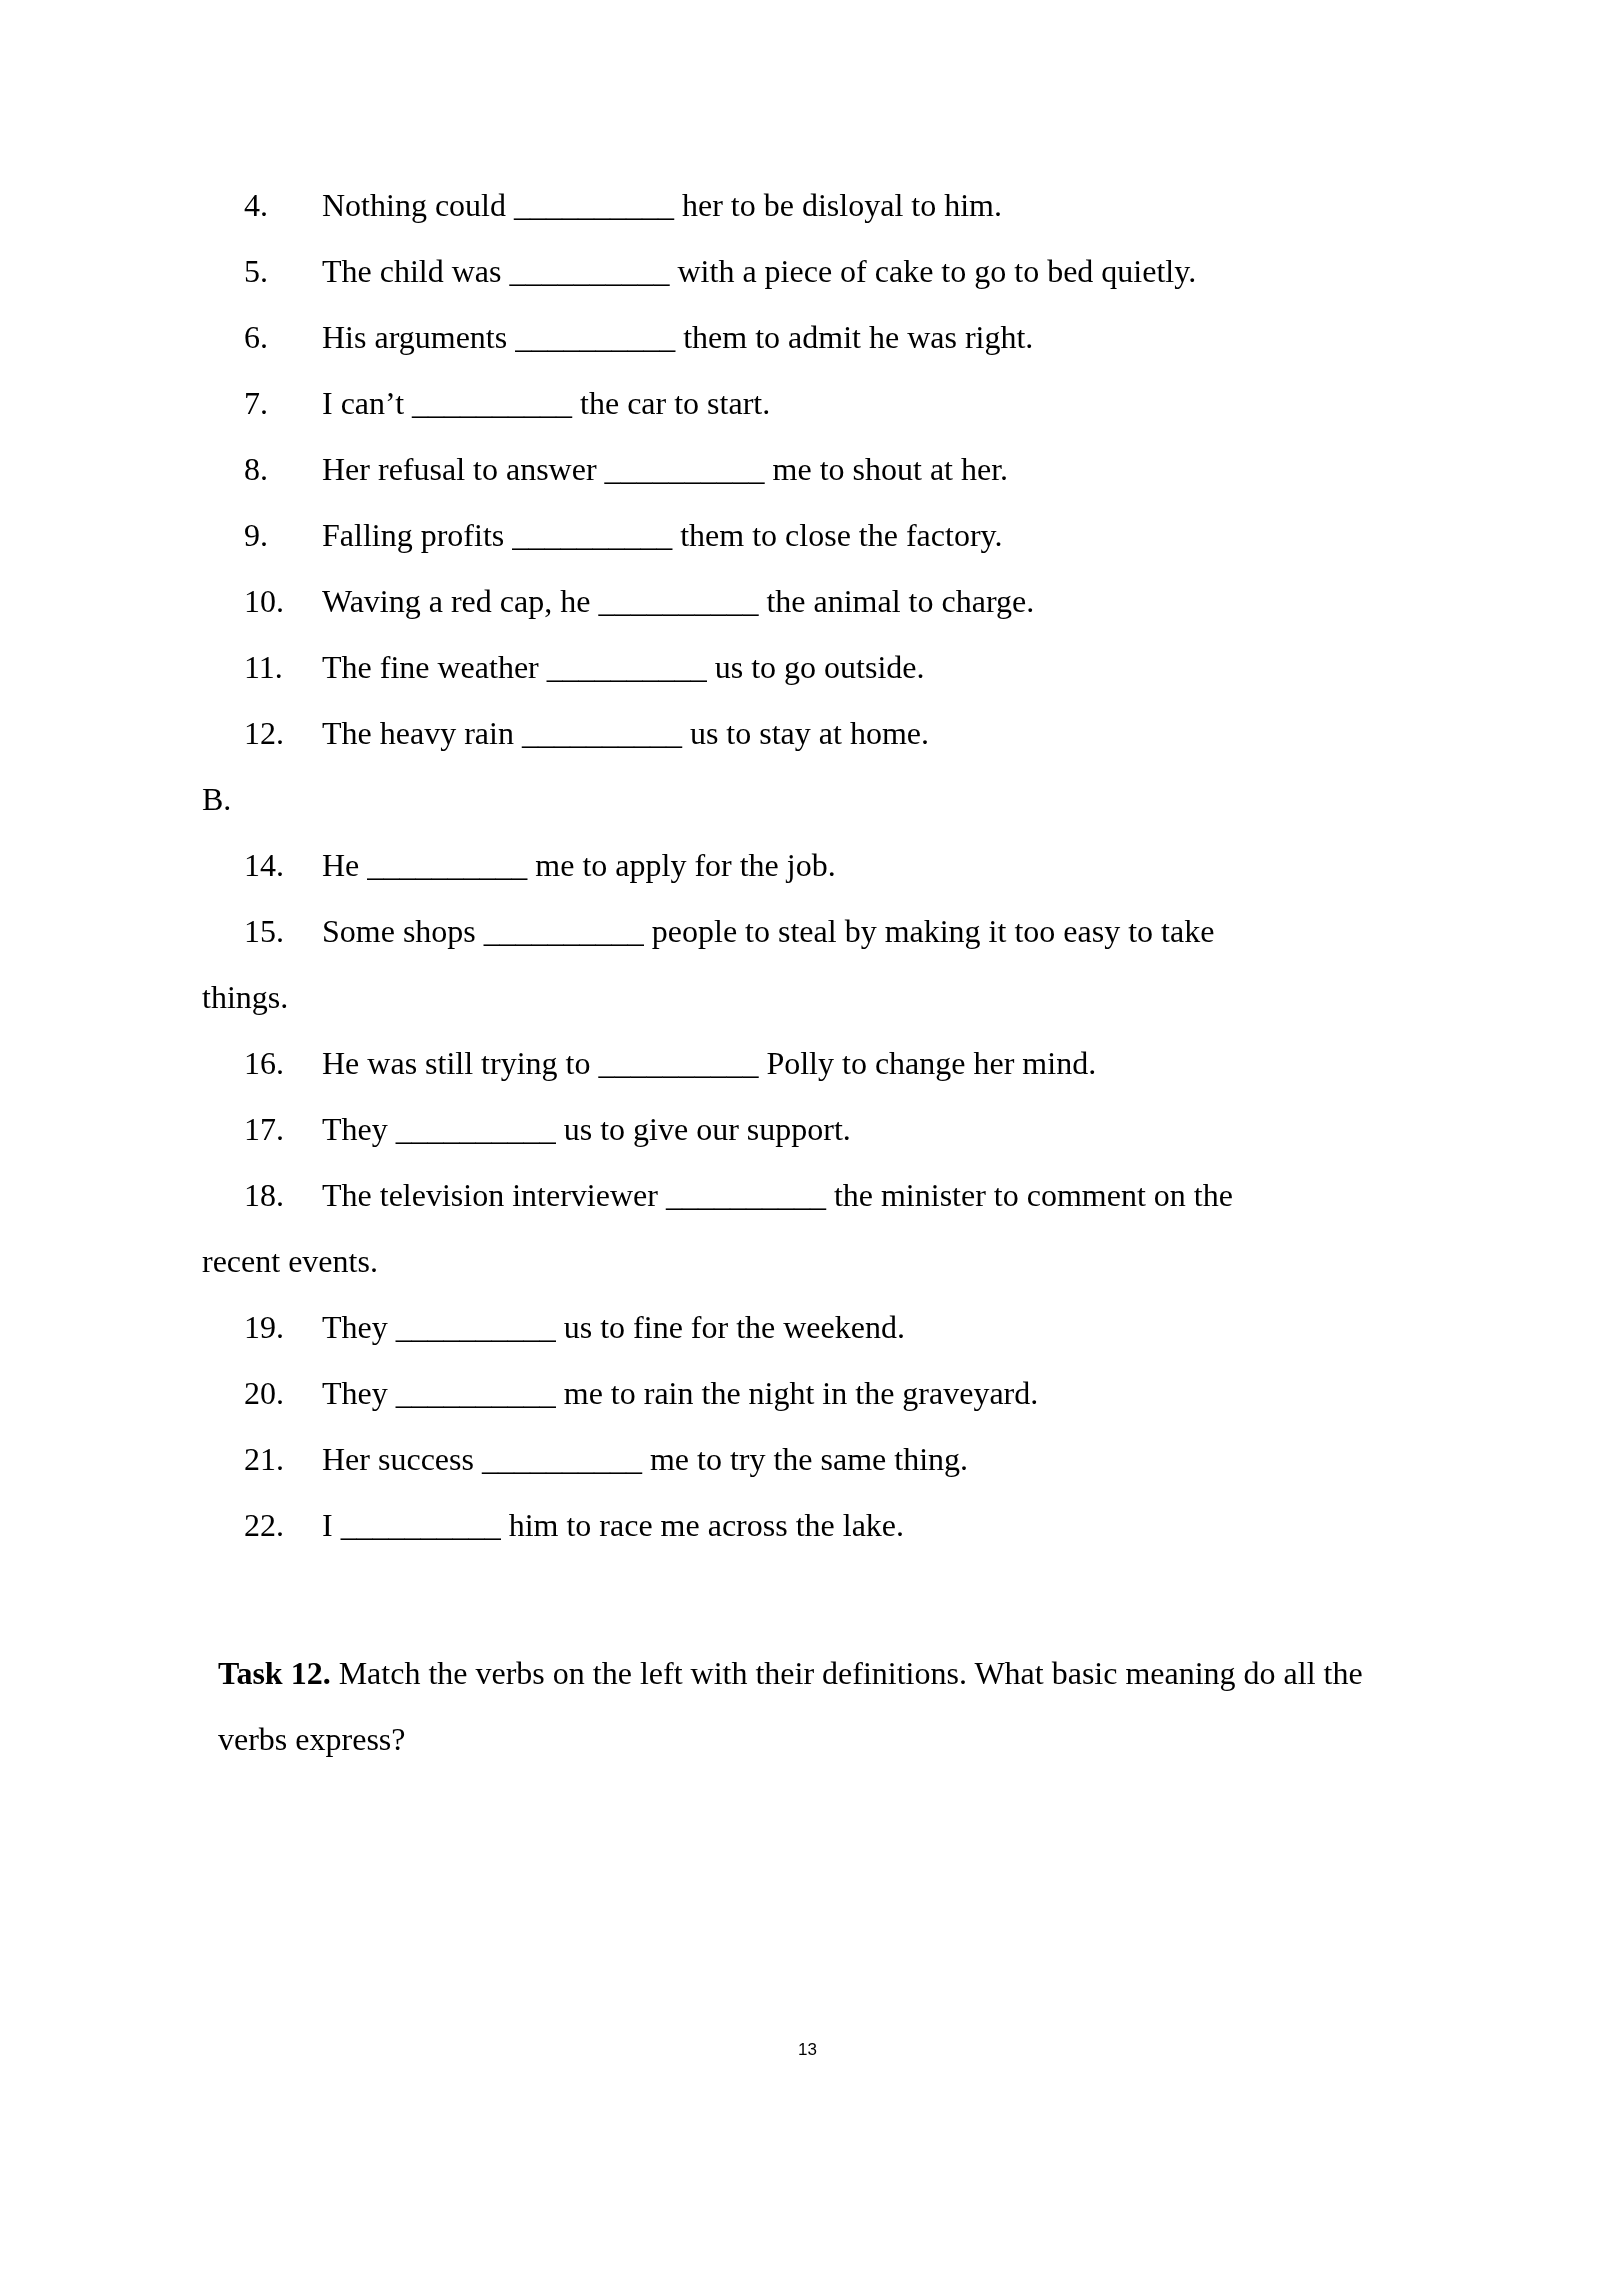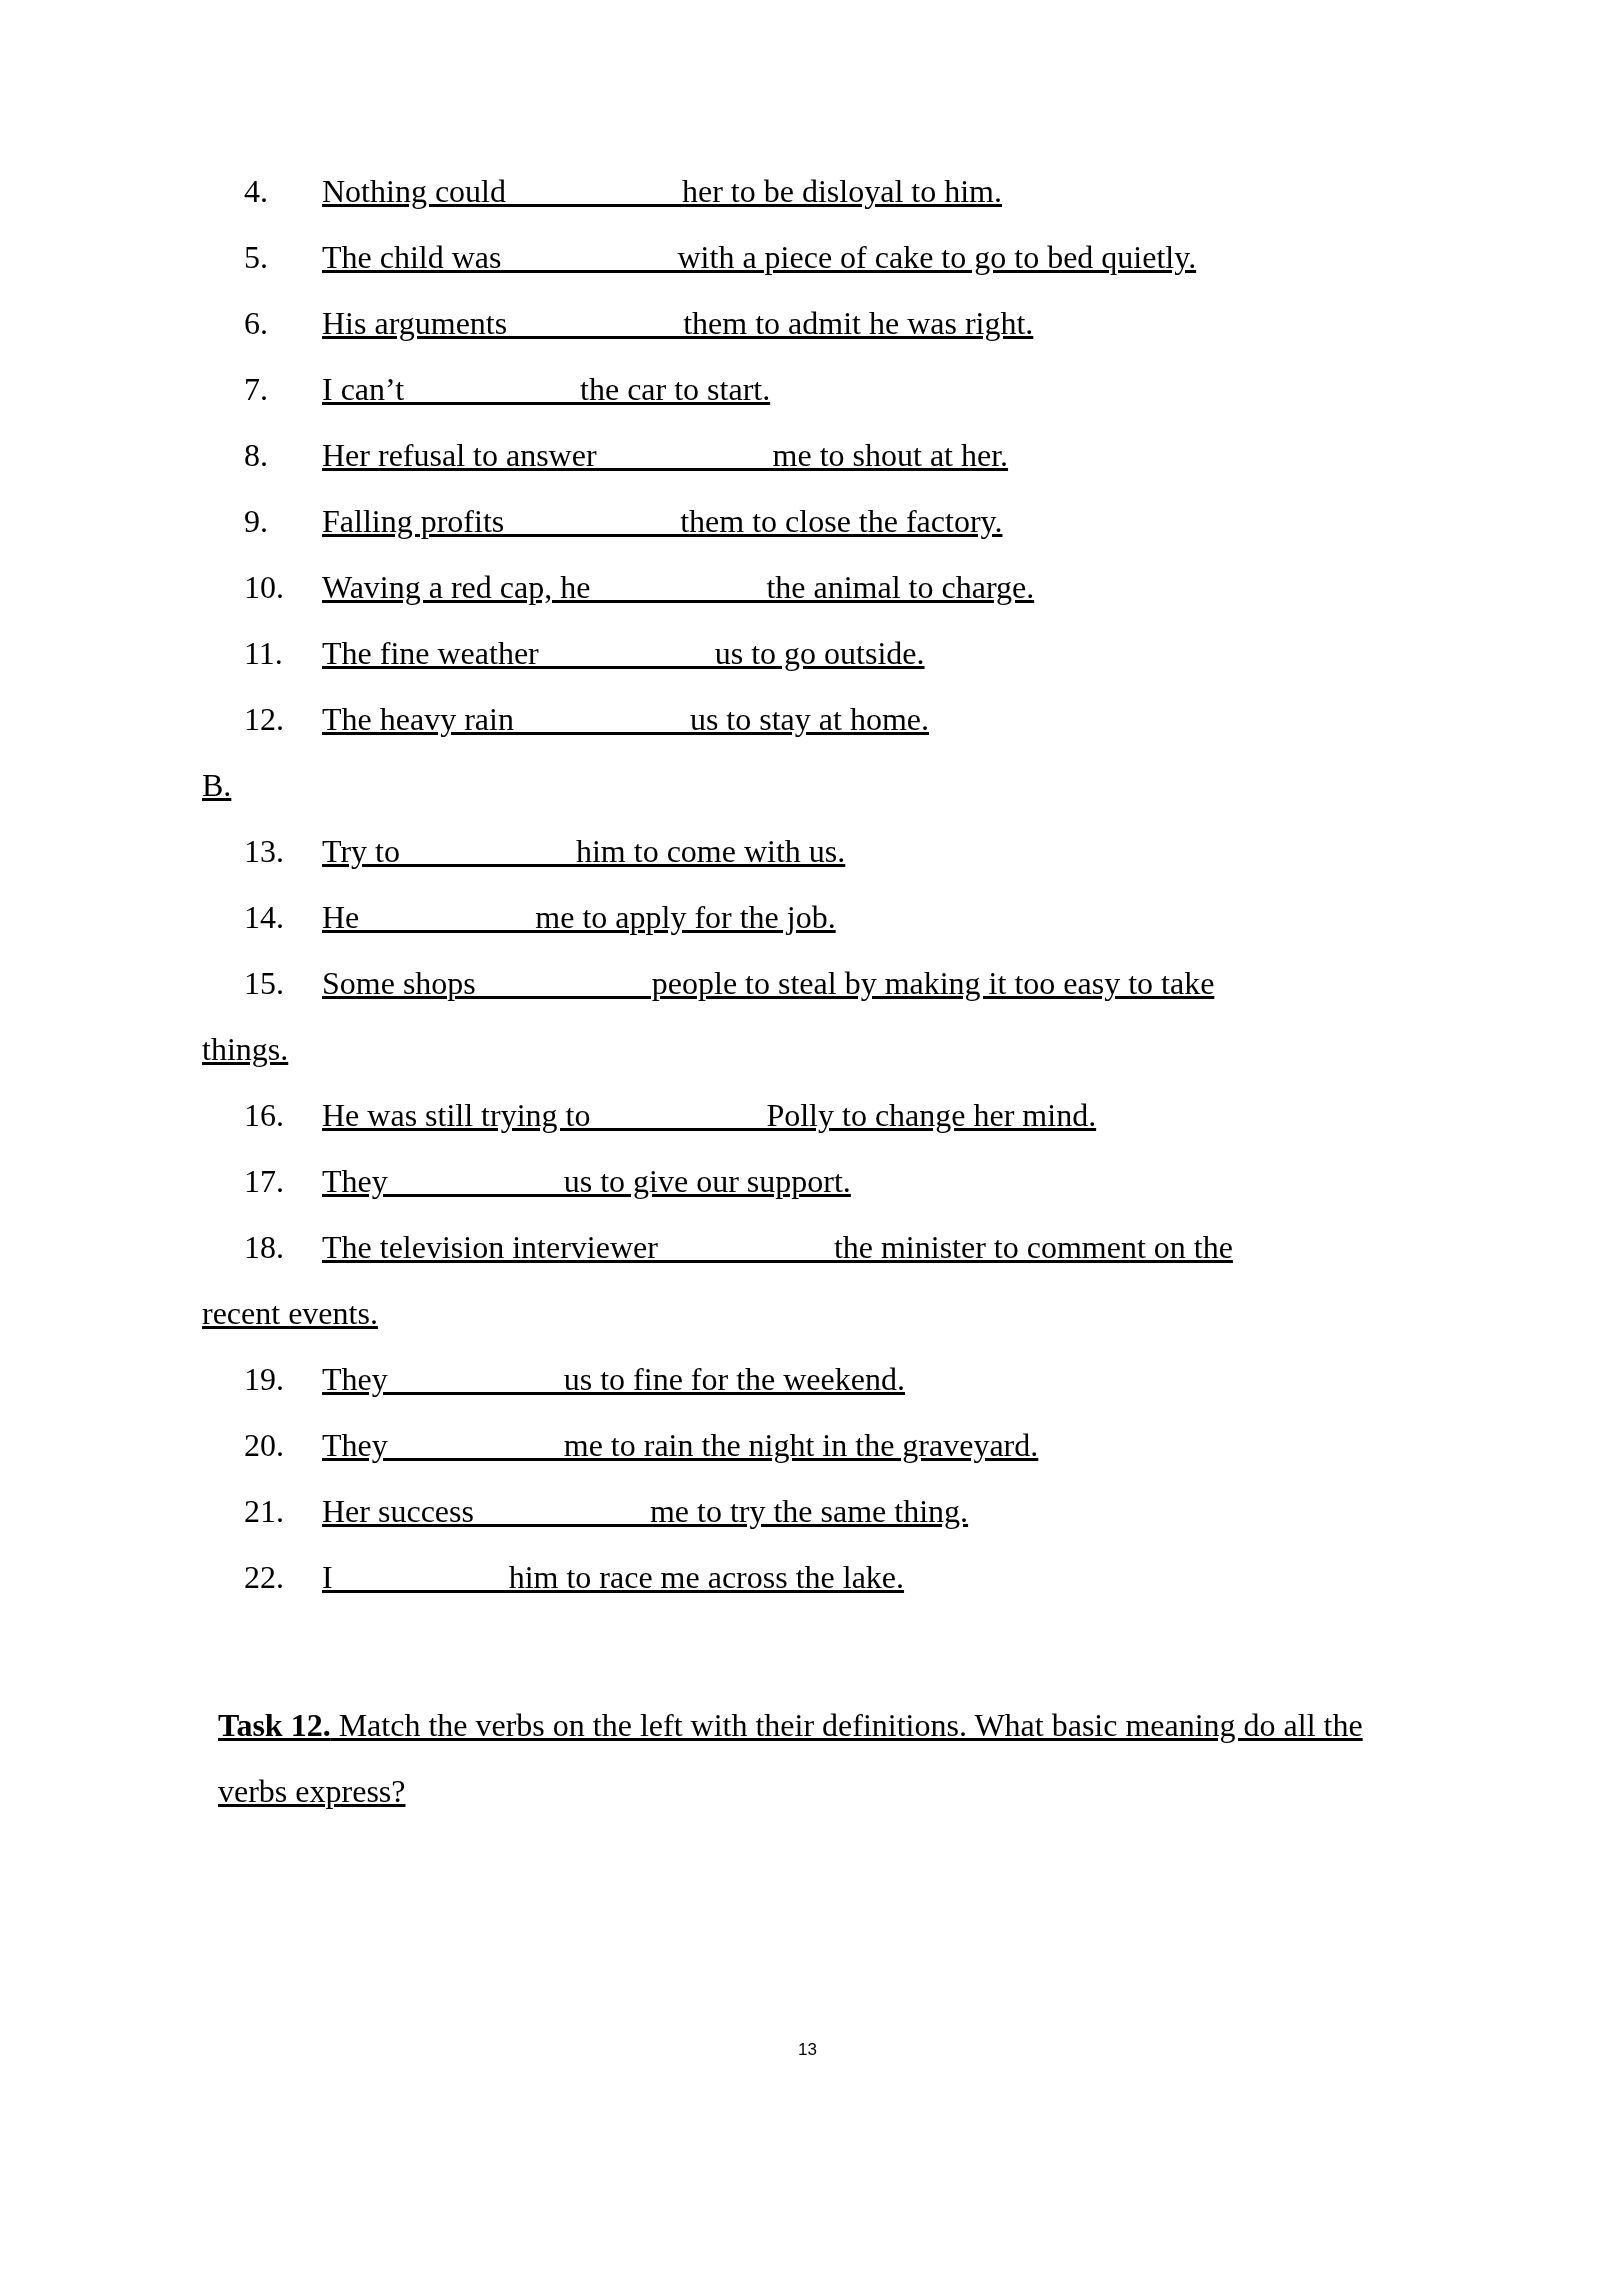--- a/index.html
+++ b/index.html
@@ -14,23 +14,22 @@
     background: #ffffff;
     color: #000000;
     font-family: "Liberation Serif", "DejaVu Serif", serif;
     font-size: 32px;
     line-height: 66px;
     overflow: hidden;
   }
   .content {
     position: absolute;
     left: 202px;
-    top: 158px;
+    top: 172px;
     width: 1211px;
-    text-decoration: underline;
   }
   .item {
     padding-left: 42px;
     white-space: nowrap;
   }
   .num {
     display: inline-block;
     width: 78px;
   }
   .margin-line {
@@ -70,21 +69,20 @@
     <div class="item"><span class="num">6.</span><span class="txt">His arguments __________ them to admit he was right.</span></div>
     <div class="item"><span class="num">7.</span><span class="txt">I can’t __________ the car to start.</span></div>
     <div class="item"><span class="num">8.</span><span class="txt">Her refusal to answer __________ me to shout at her.</span></div>
     <div class="item"><span class="num">9.</span><span class="txt">Falling profits __________ them to close the factory.</span></div>
     <div class="item"><span class="num">10.</span><span class="txt">Waving a red cap, he __________ the animal to charge.</span></div>
     <div class="item"><span class="num">11.</span><span class="txt">The fine weather __________ us to go outside.</span></div>
     <div class="item"><span class="num">12.</span><span class="txt">The heavy rain __________ us to stay at home.</span></div>
 
     <div class="margin-line">B.</div>
 
-    <div class="item"><span class="num">13.</span><span class="txt">Try to __________ him to come with us.</span></div>
     <div class="item"><span class="num">14.</span><span class="txt">He __________ me to apply for the job.</span></div>
     <div class="item"><span class="num">15.</span><span class="txt">Some shops __________ people to steal by making it too easy to take</span></div>
     <div class="cont">things.</div>
     <div class="item"><span class="num">16.</span><span class="txt">He was still trying to __________ Polly to change her mind.</span></div>
     <div class="item"><span class="num">17.</span><span class="txt">They __________ us to give our support.</span></div>
     <div class="item"><span class="num">18.</span><span class="txt">The television interviewer __________ the minister to comment on the</span></div>
     <div class="cont">recent events.</div>
     <div class="item"><span class="num">19.</span><span class="txt">They __________ us to fine for the weekend.</span></div>
     <div class="item"><span class="num">20.</span><span class="txt">They __________ me to rain the night in the graveyard.</span></div>
     <div class="item"><span class="num">21.</span><span class="txt">Her success __________ me to try the same thing.</span></div>

